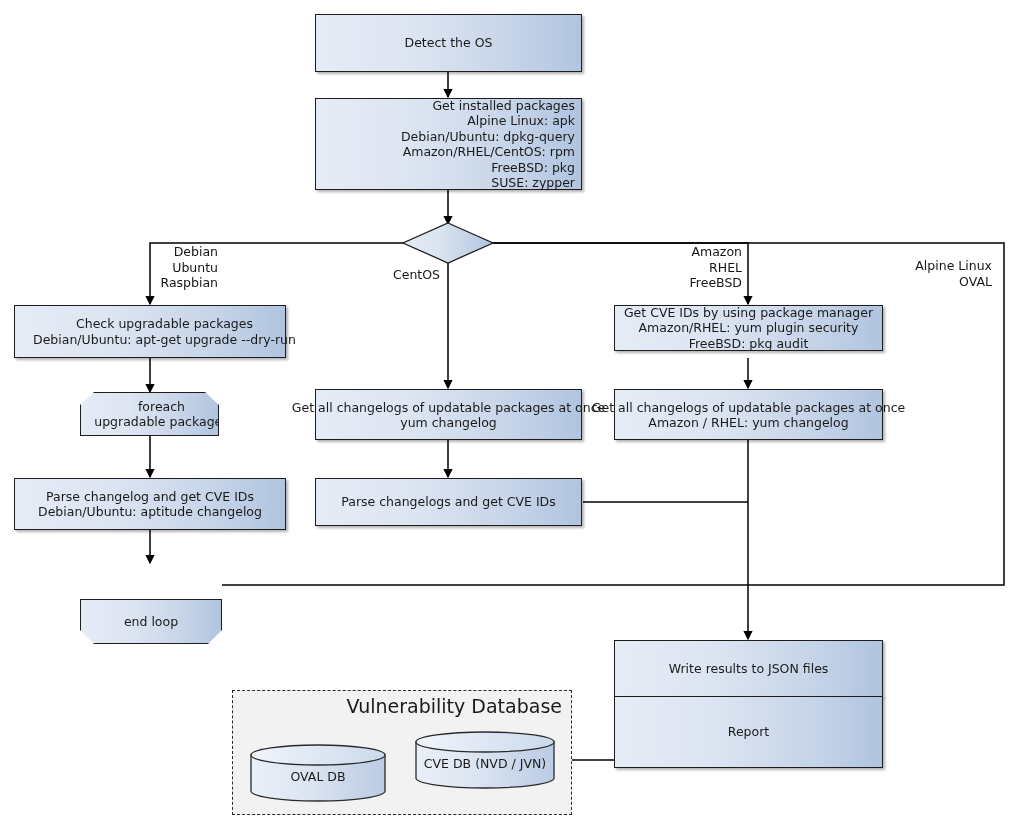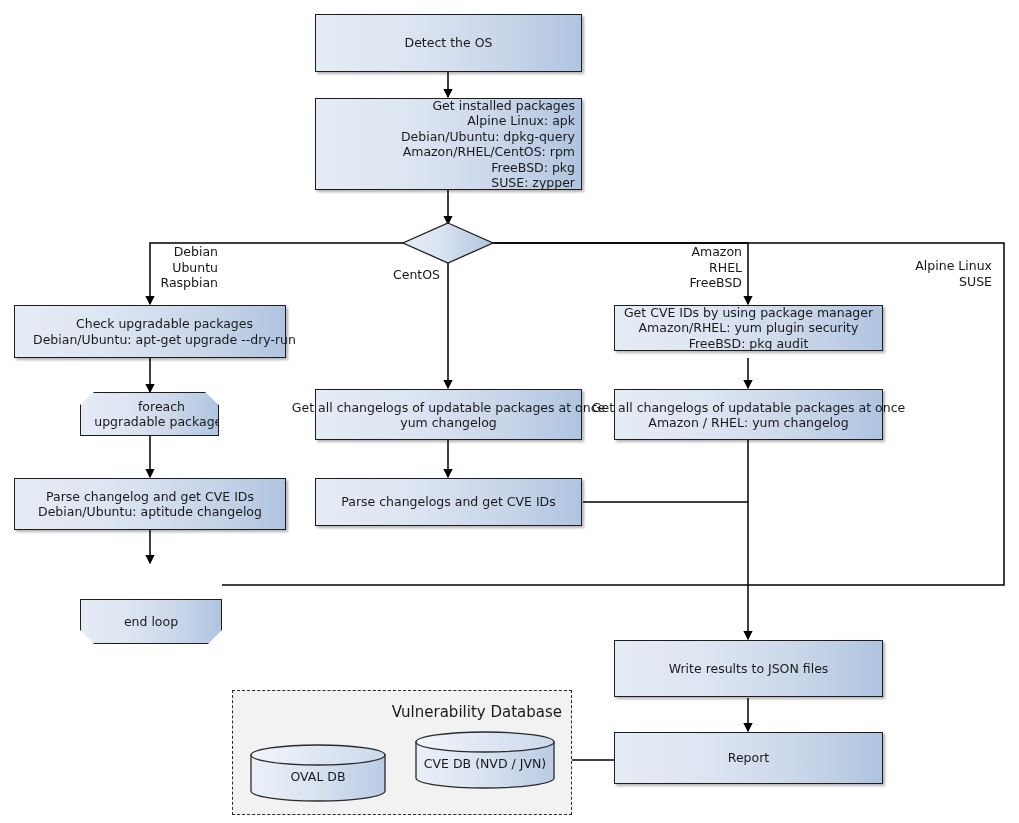--- a/index.html
+++ b/index.html
@@ -25,21 +25,21 @@
   .loopend{border:1.3px solid #1d1d1d;
        background:linear-gradient(to right,#e6ecf6 0%,#dde5f2 35%,#c9d6e9 70%,#b0c4e0 100%);
        box-shadow:1.5px 1.5px 2.5px rgba(0,0,0,0.30);
        clip-path:polygon(0 0,100% 0,100% calc(100% - 14px),calc(100% - 14px) 100%,14px 100%,0 calc(100% - 14px));}
 
   .branch-label{position:absolute;font-size:12.5px;line-height:15.5px;color:#161616;
                 white-space:nowrap;text-align:right;}
 
   .dbgroup{position:absolute;box-sizing:border-box;border:1.6px dashed #2a2a2a;
            background:#f2f2f2;}
-  .dbgroup-title{position:absolute;right:9px;top:12px;font-size:15px;color:#1a1a1a;
+  .dbgroup-title{position:absolute;right:9px;top:4px;font-size:19px;color:#1a1a1a;
                  white-space:nowrap;}
 
   .cyl{position:absolute;}
   .cyl-label{position:absolute;left:0;width:100%;text-align:center;font-size:12.5px;
              color:#1a1a1a;white-space:nowrap;pointer-events:none;}
 </style>
 </head>
 <body>
 
 <div id="stage">
@@ -121,21 +121,21 @@
   </div>
 
   <div class="branch-label" style="left:634px;top:244px;width:108px;">
     <span>Amazon</span><br>
     <span>RHEL</span><br>
     <span>FreeBSD</span>
   </div>
 
   <div class="branch-label" style="left:880px;top:258px;width:112px;">
     <span>Alpine Linux</span><br>
-    <span>SUSE</span>
+    <span>OVAL</span>
   </div>
 
   <div class="node box" style="left:14px;top:305px;width:272px;height:53px;padding-left:29px;">
     <span class="txt">
       <span>Check upgradable packages</span><br>
       <span>Debian/Ubuntu: apt-get upgrade --dry-run</span>
     </span>
   </div>
 
   <div class="node loopstart" style="left:80px;top:392px;width:139px;height:44px;padding-left:24px;">
@@ -179,21 +179,21 @@
     <span class="txt" style="top:50%;transform:translate(-50%,-50%);">
       <span>Get all changelogs of updatable packages at once</span><br>
       <span>Amazon / RHEL: yum changelog</span>
     </span>
   </div>
 
   <div class="node box" style="left:614px;top:640px;width:269px;height:57px;">
     <span class="txt">Write results to JSON files</span>
   </div>
 
-  <div class="node box" style="left:614px;top:732px;width:269px;height:52px;">
+  <div class="node box" style="left:614px;top:696px;width:269px;height:72px;">
     <span class="txt">Report</span>
   </div>
 
   <div class="dbgroup" style="left:232px;top:690px;width:340px;height:125px;">
     <span class="dbgroup-title">Vulnerability Database</span>
   </div>
 
   <div class="cyl" style="left:250px;top:744px;width:136px;height:58px;">
     <svg viewBox="0 0 136 58" width="136" height="58" xmlns="http://www.w3.org/2000/svg">
       <defs>

